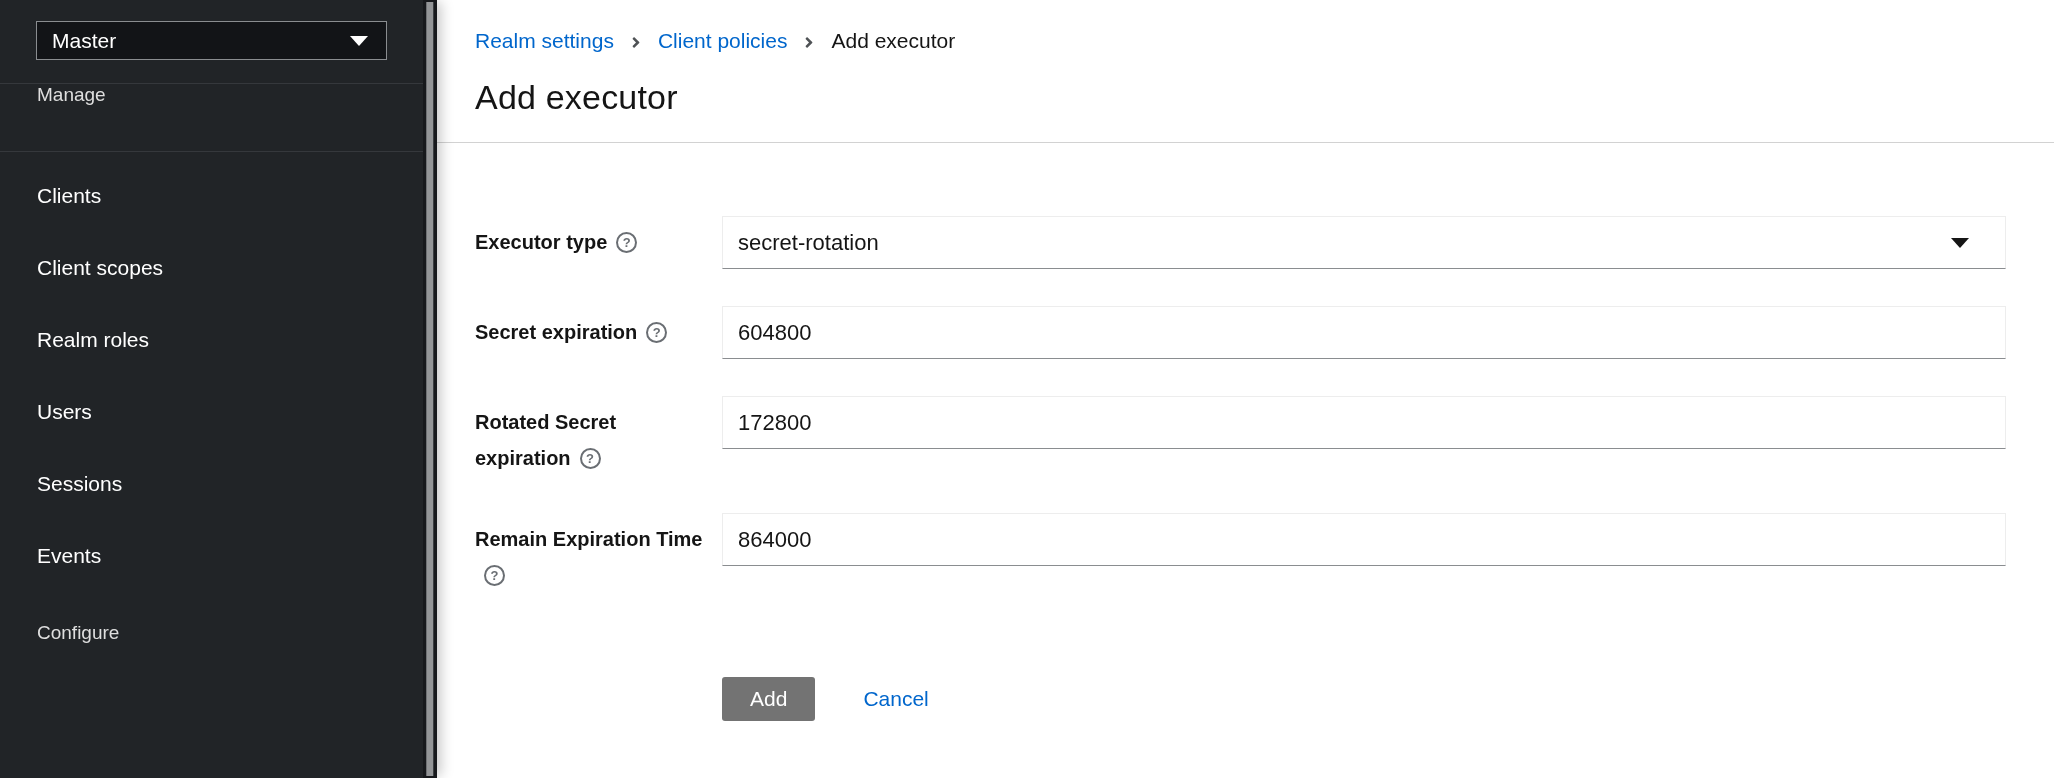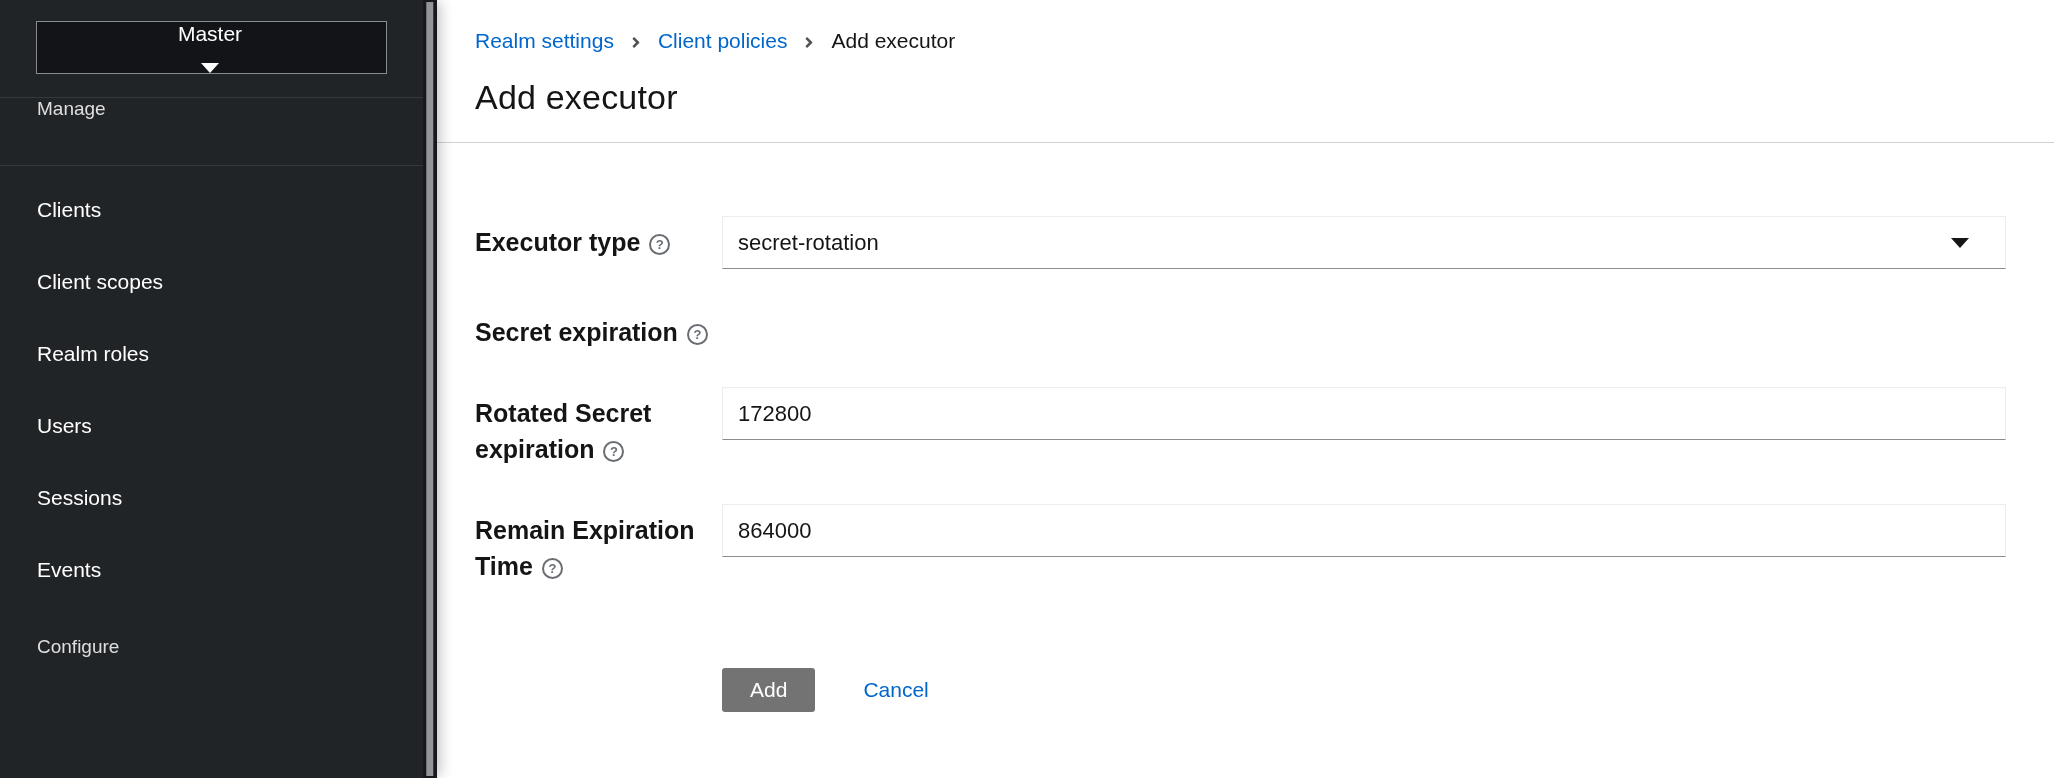--- a/index.html
+++ b/index.html
@@ -20,27 +20,26 @@
     z-index: 2;
   }
   .sidebar {
     position: absolute; left: 0; top: 0;
     width: 423px; height: 778px;
     background: #212427;
     overflow: hidden;
   }
   .realm-selector {
     margin: 21px 36px 0 36px;
-    height: 53px;
+    height: 39px;
     background: #121417;
     border: 1px solid #8a8d90;
     display: flex; align-items: center; justify-content: space-between;
     padding: 0 18px 0 15px;
     cursor: pointer;
-    flex-direction: column;
   }
   .realm-selector .realm-name { color: #ffffff; font-size: 21px; }
   .caret-down {
     width: 0; height: 0;
     border-left: 9px solid transparent;
     border-right: 9px solid transparent;
     border-top: 10px solid #ffffff;
   }
   .side-divider { border: none; border-top: 1px solid #35383c; margin-top: 23px; }
   .nav-section-title {
@@ -92,21 +91,21 @@
     color: #151515;
     letter-spacing: 0.2px;
   }
   .title-divider { border: none; border-top: 1px solid #d2d2d2; margin-top: 25px; }
 
   .form-area { padding: 73px 48px 0 38px; }
   .form-row { display: flex; margin-bottom: 37px; }
   .form-label {
     width: 247px; flex: 0 0 247px;
     padding: 8px 14px 0 0;
-    font-size: 25px; font-weight: 700;
+    font-size: 20px; font-weight: 700;
     line-height: 36px;
     color: #151515;
   }
   .help-icon {
     display: inline-block;
     width: 21px; height: 21px;
     border: 2px solid #6a6e73;
     border-radius: 50%;
     margin-left: 9px;
     position: relative;
@@ -232,20 +231,23 @@
             <span>secret-rotation</span>
             <span class="select-caret"></span>
           </div>
         </div>
       </div>
 
       <div class="form-row">
         <div class="form-label">
           <span>Secret expiration</span><span class="help-icon"></span>
         </div>
+        <div class="form-control-col">
+          <input class="text-input" type="text" value="604800" style="">
+        </div>
       </div>
 
       <div class="form-row">
         <div class="form-label">
           <span>Rotated Secret expiration</span><span class="help-icon"></span>
         </div>
         <div class="form-control-col">
           <input class="text-input" type="text" value="172800" style="">
         </div>
       </div>

